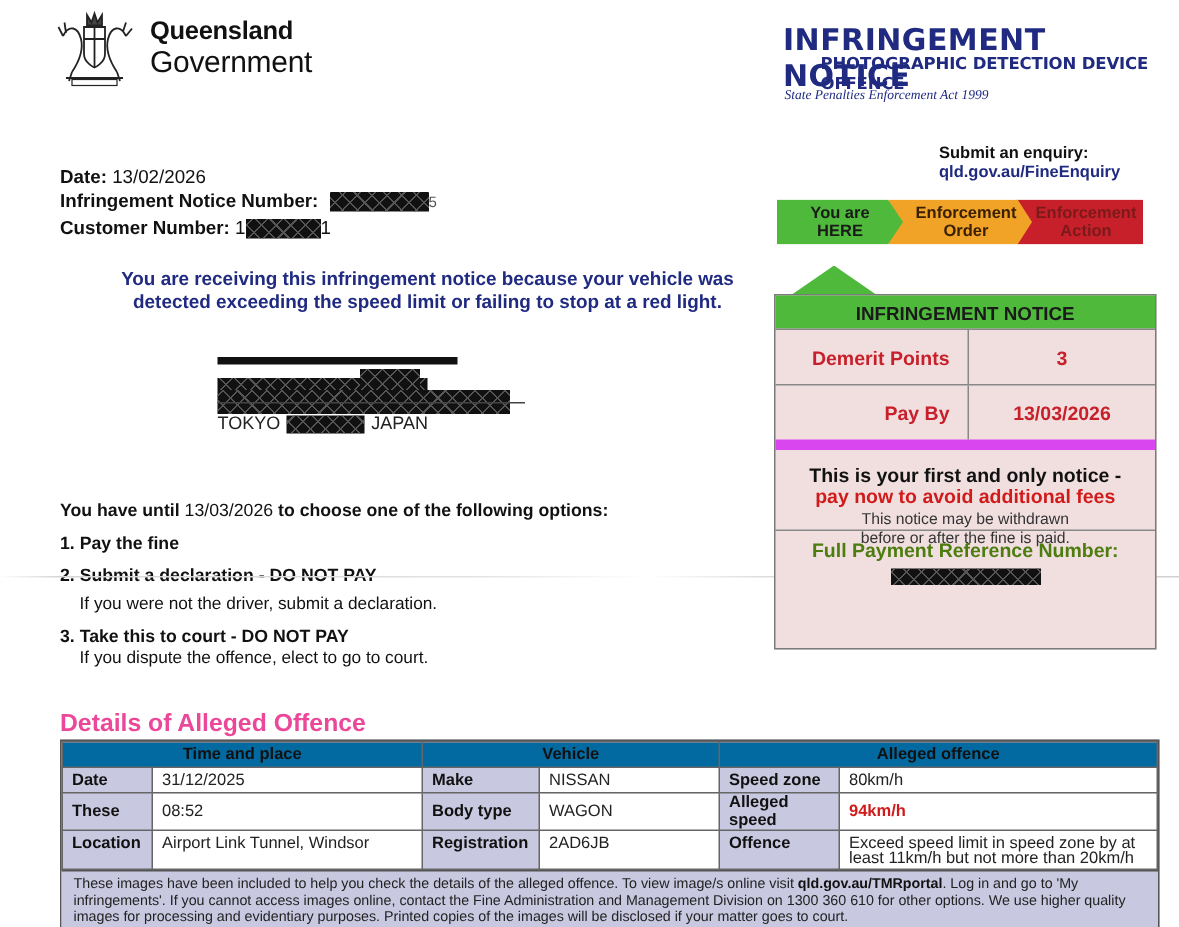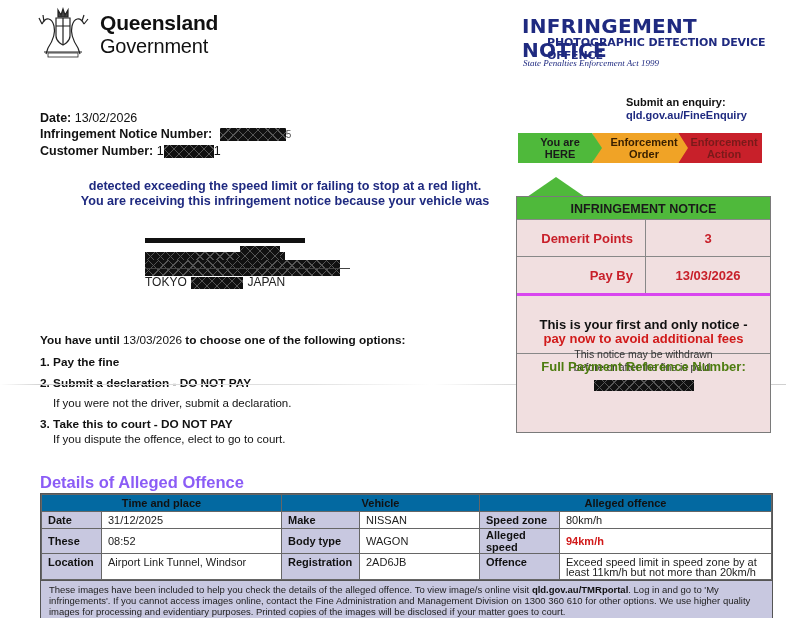--- a/index.html
+++ b/index.html
@@ -4,21 +4,21 @@
 <style>
   * { box-sizing: border-box; margin: 0; padding: 0; }
   html, body { width: 786px; height: 618px; overflow: hidden; background: #ffffff; }
   body { font-family: "Liberation Sans", sans-serif; color: #111; position: relative; }
 
   .abs { position: absolute; }
 
   
   .logo-crest { left: 34px; top: 4px; width: 58px; height: 56px; }
   .logo-text { left: 100px; top: 12px; line-height: 1; }
-  .logo-title { font-size: 21px; font-weight: bold; color: #111; letter-spacing: -0.2px; }
+  .logo-title { font-size: 17px; font-weight: bold; color: #111; letter-spacing: -0.2px; }
   .logo-sub { font-size: 20px; color: #111; margin-top: 3px; letter-spacing: -0.2px; }
 
   .notice-title { left: 522px; top: 14px; font-size: 20px; font-weight: bold; color: #1f2a80; letter-spacing: 0.3px; font-family: "DejaVu Sans", sans-serif; }
   .notice-sub { left: 523px; top: 36px; font-size: 11px; font-weight: bold; color: #1f2a80; font-family: "DejaVu Sans", sans-serif; letter-spacing: -0.1px; margin-left: 24px; }
   .acts { left: 523px; top: 58px; font-family: "Liberation Serif", serif; font-style: italic; font-size: 9px; color: #1f2a80; line-height: 10px; }
 
   
   .info { left: 40px; top: 110px; font-size: 12.5px; line-height: 16px; }
   .info .lbl { font-weight: bold; }
   .redact { display: inline-block; background: #111; vertical-align: middle; position: relative; overflow: hidden; }
@@ -58,33 +58,33 @@
   .opt-desc { font-weight: normal; font-size: 11.5px; padding-left: 13px; margin-top: 6px; }
   .opt-3 .opt-desc { margin-top: 1px; }
 
   
   .nbox-tab { left: 527px; top: 177px; width: 58px; height: 20px; background: #4fb93b; clip-path: polygon(0 100%, 50% 0, 100% 100%); }
   .nbox { left: 516px; top: 196px; width: 255px; height: 237px; border: 1px solid #7a7a7a; background: #f1dfe0; }
   .nbox-head { height: 22px; background: #4fb93b; text-align: center; font-weight: bold; font-size: 12.5px; line-height: 24px; color: #1a1a1a; }
   .nrow { display: flex; height: 37px; border-top: 1px solid #888; }
   .nrow .k { width: 129px; border-right: 1px solid #888; text-align: right; padding-right: 12px; font-weight: bold; color: #c8202a; font-size: 13px; line-height: 37px; }
   .nrow .v { flex: 1; text-align: center; font-weight: bold; color: #c8202a; font-size: 13px; line-height: 37px; }
-  .nnotice { border-top: 3px solid #d946ef; text-align: center; padding-top: 22px; height: 60px; }
+  .nnotice { border-top: 7px solid #d946ef; text-align: center; padding-top: 10px; height: 60px; }
   .nnotice .l1 { font-weight: bold; font-size: 13px; line-height: 14px; color: #111; }
   .nnotice .l2 { font-weight: bold; font-size: 13px; line-height: 14px; color: #d11a1a; }
   .nnotice .l3 { font-size: 10.5px; color: #333; line-height: 13px; margin-top: 2px; }
   .nref { border-top: 1px solid #888; text-align: center; padding-top: 5px; }
   .nref .lbl { font-weight: bold; font-size: 13px; color: #4d7c0f; }
   .nref .redact { width: 100px; height: 11px; margin-top: 4px; }
 
   
   .fold { left: 0; top: 384px; width: 786px; height: 1px; background: linear-gradient(90deg, transparent 0, #d4d4d4 5%, #e2e2e2 40%, transparent 55%, #dcdcdc 65%, #d0d0d0 100%); }
 
   
-  .details-title { left: 40px; top: 473px; font-size: 16.5px; font-weight: bold; color: #8b5cf6; }
+  .details-title { left: 40px; top: 473px; font-size: 16.5px; font-weight: bold; color: #ec4899; }
   .dtable { left: 40px; top: 493px; width: 733px; border: 1px solid #555; background: #c8c8e0; }
   table.dt { border-collapse: collapse; width: 100%; font-size: 11px; }
   table.dt td, table.dt th { border: 1px solid #666; height: 17px; padding: 0 6px; vertical-align: middle; }
   table.dt th { font-weight: bold; background: #0369a1; text-align: center; color: #111; }
   table.dt td.k { font-weight: bold; background: #c8c8e0; color: #111; }
   table.dt td.v { background: #ffffff; color: #222; }
   table.dt td.v.red { color: #d11a1a; font-weight: bold; }
   table.dt td.offence { line-height: 10px; vertical-align: top; padding-top: 3px; }
   .dnote { font-size: 9.5px; line-height: 11px; color: #222; padding: 3px 8px 3px 8px; background: #c8c8e0; border-top: 1px solid #555; }
   .dnote b { color: #111; }
@@ -146,22 +146,22 @@
     <div>Enforcement</div>
     <div>Order</div>
   </div>
   <div class="step step-3">
     <div>Enforcement</div>
     <div>Action</div>
   </div>
 </div>
 
 <div class="abs intro">
+  <div>You are receiving this infringement notice because your vehicle was</div>
   <div>detected exceeding the speed limit or failing to stop at a red light.</div>
-  <div>You are receiving this infringement notice because your vehicle was</div>
 </div>
 
 <div class="abs address">
   <div class="addr-line1"></div>
   <div class="redact addr-line2"></div>
   <div class="redact addr-line2b"></div>
   <div class="redact addr-line3"></div>
   <div class="addr-strike"></div>
   <div class="addr-line4">
     <span>TOKYO</span>

